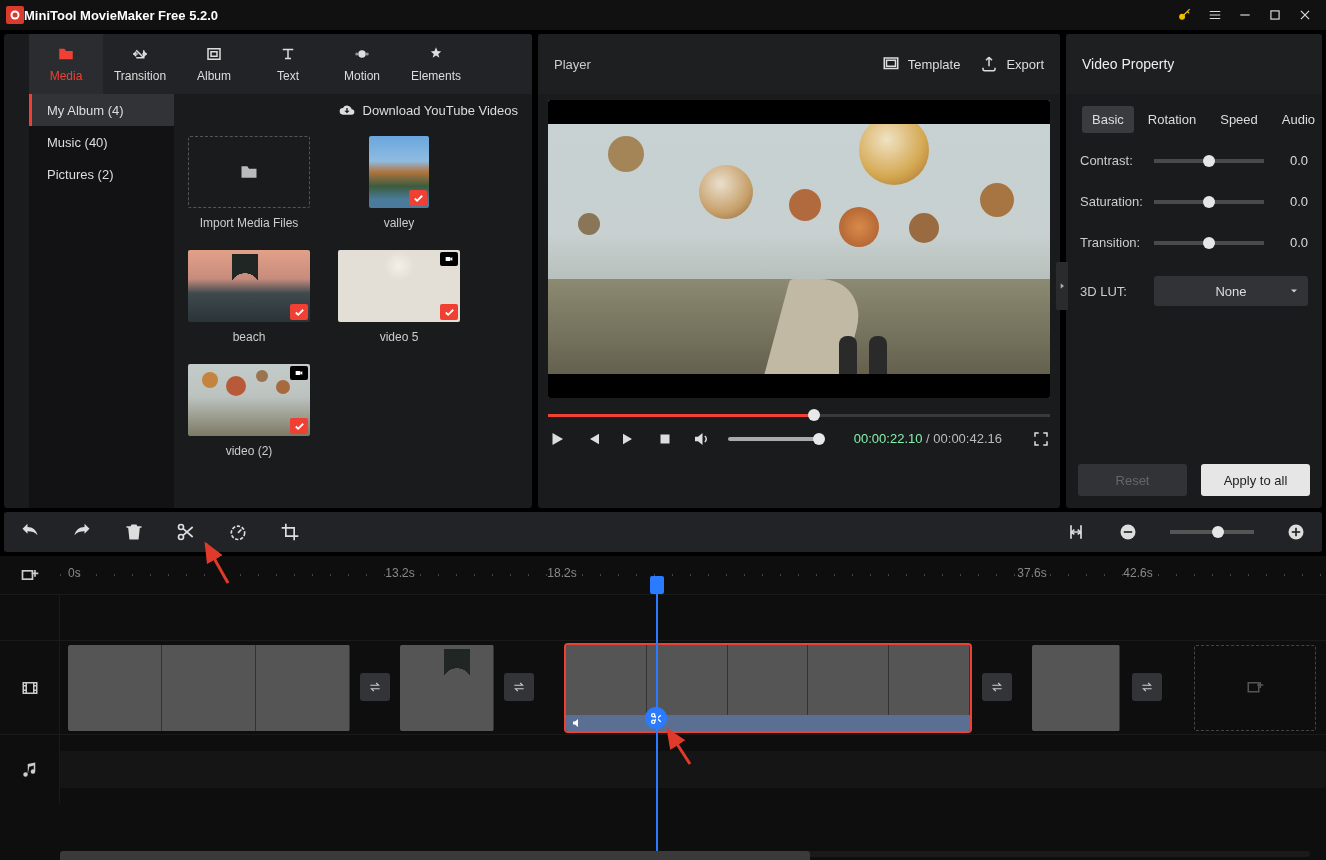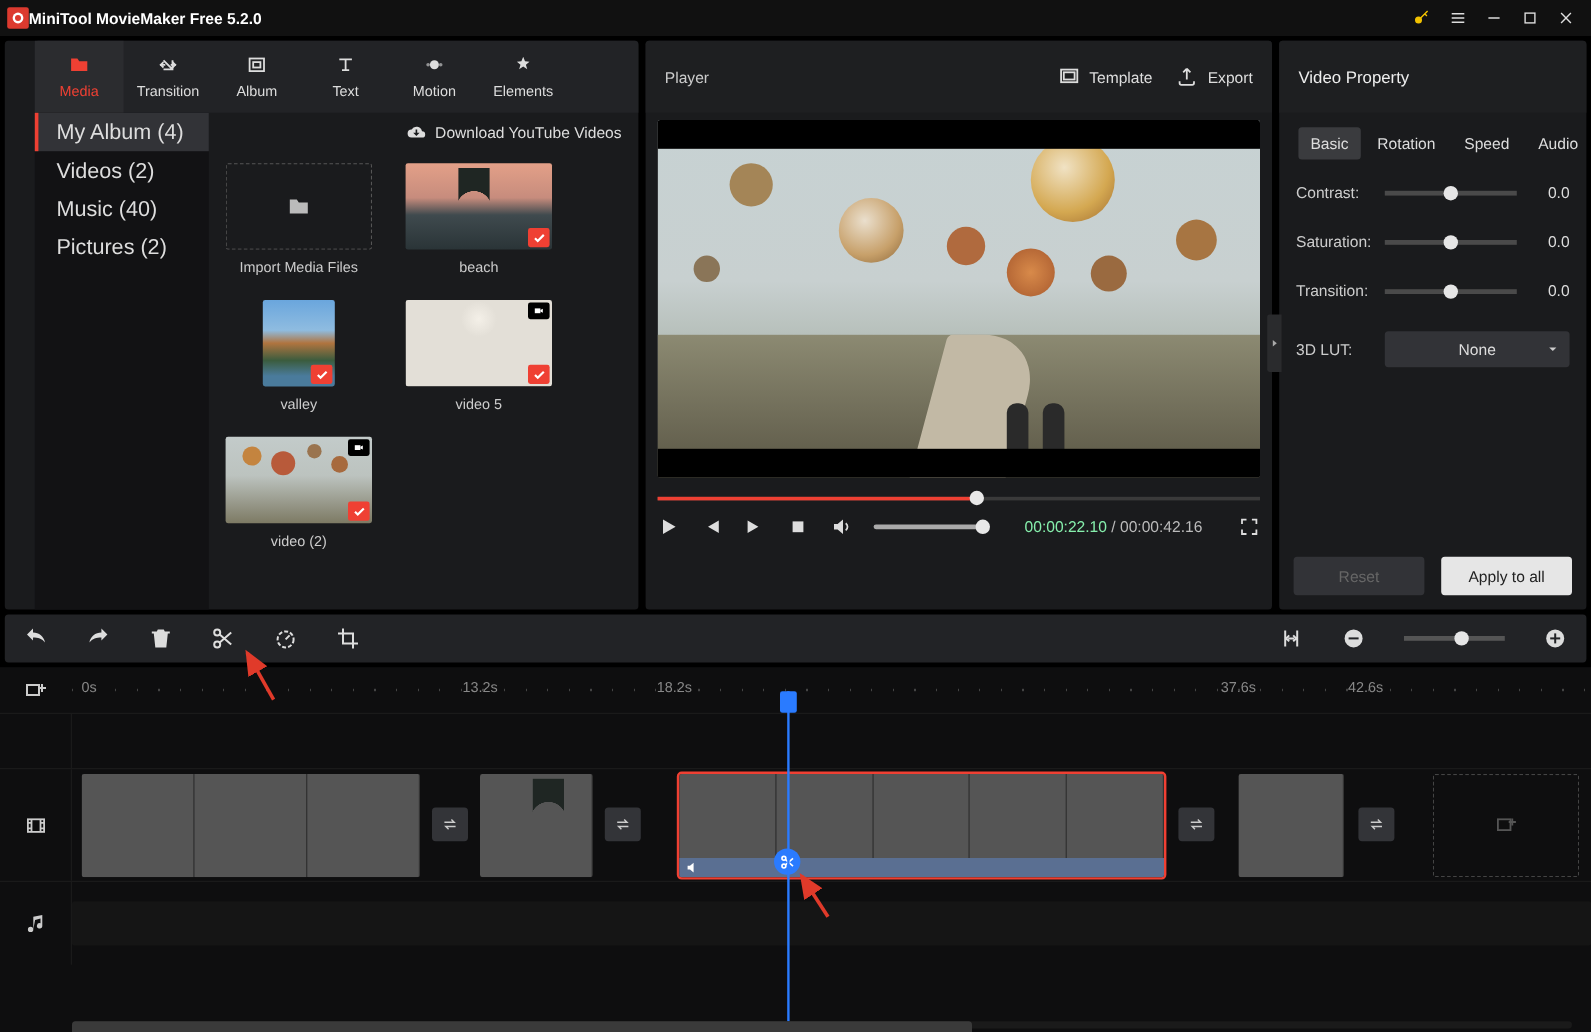--- a/index.html
+++ b/index.html
@@ -17,21 +17,21 @@
   .upper { display: flex; height: 478px; gap: 6px; padding: 4px 4px 0 4px; }
   .panel { background: #1a1b1d; border-radius: 3px; }
   .left-panel { width: 528px; display: flex; flex-direction: column; padding-left: 25px; }
   .top-tabs { height: 60px; display: flex; background: #222326; border-radius: 3px 3px 0 0; }
   .top-tab { width: 74px; display: flex; flex-direction: column; align-items: center; justify-content: center; gap: 6px; color: #ddd; font-size: 12px; }
   .top-tab.active { color: #ef4033; background: #2b2c2f; }
   .top-tab svg { width: 20px; height: 18px; }
 
   .left-body { flex: 1; display: flex; }
   .sidebar { width: 145px; background: #121214; display: flex; flex-direction: column; }
-  .sidebar-item { height: 32px; display: flex; align-items: center; padding-left: 18px; font-size: 18px; color: #ddd; }
+  .sidebar-item { height: 32px; display: flex; align-items: center; padding-left: 18px; font-size: 13px; color: #ddd; }
   .sidebar-item.active { background: #323337; border-left: 3px solid #ef4033; padding-left: 15px; }
   .media-area { flex: 1; display: flex; flex-direction: column; }
   .media-header { height: 32px; display: flex; align-items: center; justify-content: flex-end; padding-right: 14px; gap: 8px; color: #ddd; font-size: 13px; }
   .thumb-grid { flex: 1; padding: 10px 14px; display: flex; flex-wrap: wrap; gap: 20px 28px; align-content: flex-start; }
   .thumb-cell { width: 122px; display: flex; flex-direction: column; align-items: center; gap: 8px; }
   .thumb { width: 122px; height: 72px; border-radius: 2px; background: #333; position: relative; }
   .thumb.import { border: 1px dashed #555; background: transparent; display: flex; align-items: center; justify-content: center; }
   .thumb .check { position: absolute; bottom: 2px; right: 2px; width: 18px; height: 16px; background: #ef4033; border-radius: 2px; display: flex; align-items: center; justify-content: center; }
   .thumb .vid { position: absolute; top: 2px; right: 2px; width: 18px; height: 14px; background: #000; border-radius: 2px; display: flex; align-items: center; justify-content: center; }
   .thumb-label { font-size: 12px; color: #ccc; }
@@ -208,59 +208,58 @@
       <div class="top-tab">
         <svg viewBox="0 0 24 24" fill="currentColor">
             <path d="M12 3l2 5 5 .5-4 3.5 1.5 5L12 14l-4.5 3 1.5-5-4-3.5 5-.5z"></path>
           </svg>
         <span>Elements</span>
       </div>
     </div>
     <div class="left-body">
       <div class="sidebar">
         <div class="sidebar-item active">My Album (4)</div>
-        <div class="sidebar-item">Videos (2)</div>
         <div class="sidebar-item">Music (40)</div>
         <div class="sidebar-item">Pictures (2)</div>
       </div>
       <div class="media-area">
         <div class="media-header">
           <svg width="16" height="16" viewBox="0 0 24 24" fill="#ddd">
               <path d="M6 19a5 5 0 010-10 7 7 0 0113 2 4 4 0 010 8H6zm6-2l4-4h-3V9h-2v4H8l4 4z"></path>
             </svg>
           <span>Download YouTube Videos</span>
         </div>
         <div class="thumb-grid">
           <div class="thumb-cell">
             <div class="thumb import">
               <svg width="24" height="20" viewBox="0 0 24 24" fill="#bbb">
                   <path d="M3 5h7l2 3h9v11H3z"></path>
                 </svg>
             </div>
             <div class="thumb-label">Import Media Files</div>
           </div>
           <div class="thumb-cell">
+            <div class="thumb valley-bg" style="width:60px; margin:0 31px; height:72px;">
+              <div class="check">
+                  <svg width="11" height="11" viewBox="0 0 24 24" stroke="#fff" stroke-width="4" fill="none">
+                    <path d="M4 12l5 5L20 6"></path>
+                  </svg>
+                </div>
+            </div>
+            <div class="thumb-label">valley</div>
+          </div>
+          <div class="thumb-cell">
             <div class="thumb beach-bg">
               <div class="check">
                   <svg width="11" height="11" viewBox="0 0 24 24" stroke="#fff" stroke-width="4" fill="none">
                     <path d="M4 12l5 5L20 6"></path>
                   </svg>
                 </div>
             </div>
             <div class="thumb-label">beach</div>
-          </div>
-          <div class="thumb-cell">
-            <div class="thumb valley-bg" style="width:60px; margin:0 31px; height:72px;">
-              <div class="check">
-                  <svg width="11" height="11" viewBox="0 0 24 24" stroke="#fff" stroke-width="4" fill="none">
-                    <path d="M4 12l5 5L20 6"></path>
-                  </svg>
-                </div>
-            </div>
-            <div class="thumb-label">valley</div>
           </div>
           <div class="thumb-cell">
             <div class="thumb pier-bg">
               <div class="vid">
                   <svg width="10" height="8" viewBox="0 0 24 24" fill="#fff">
                     <rect x="2" y="6" width="14" height="12"></rect>
                     <path d="M16 10l6-3v10l-6-3z"></path>
                   </svg>
                 </div>
               <div class="check">

